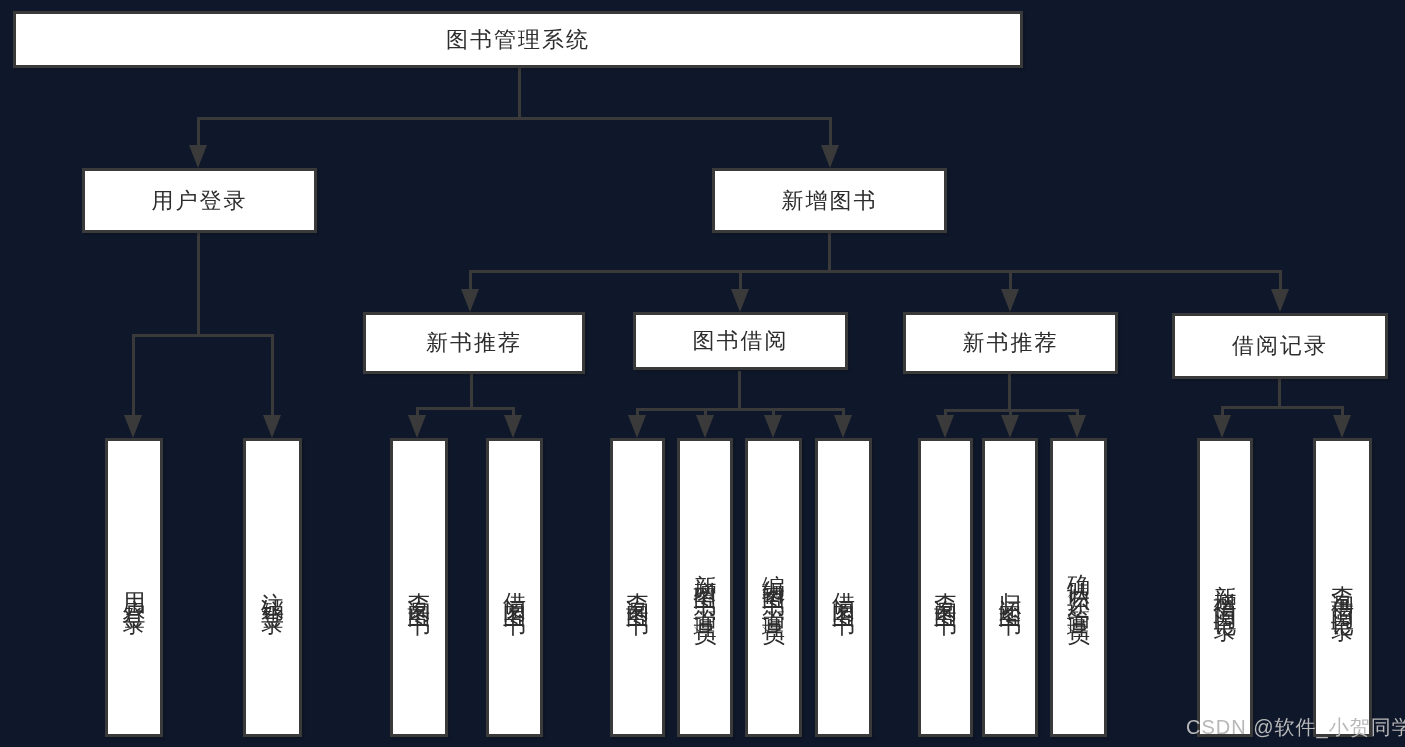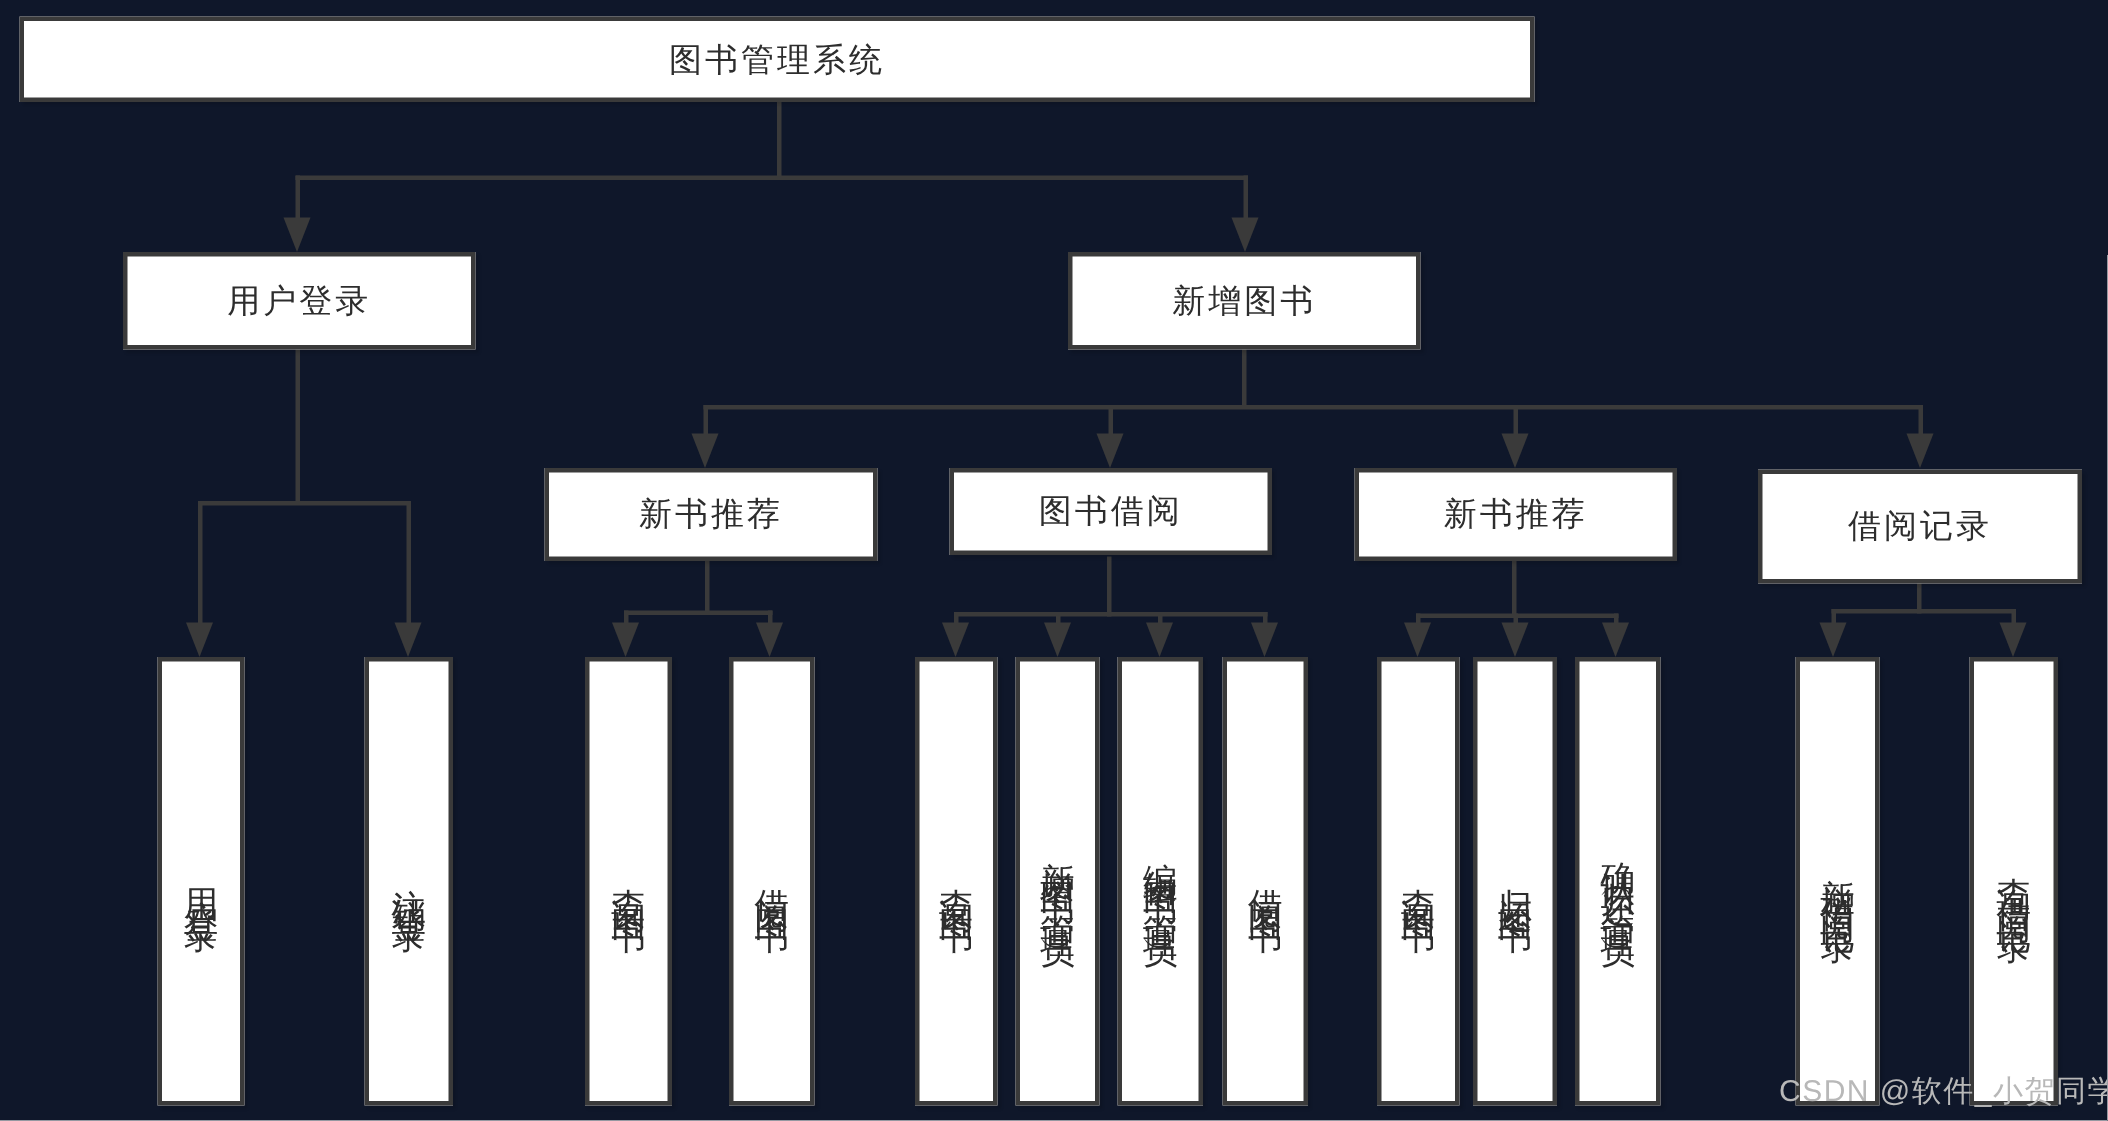--- a/index.html
+++ b/index.html
@@ -113,21 +113,21 @@
 
   <div class="node" style="left:363px;top:312px;width:222px;height:62px">
     <span>新书推荐</span>
   </div>
   <div class="node" style="left:633px;top:312px;width:215px;height:58px">
     <span>图书借阅</span>
   </div>
   <div class="node" style="left:903px;top:312px;width:215px;height:62px">
     <span>新书推荐</span>
   </div>
-  <div class="node" style="left:1172px;top:313px;width:216px;height:76px">
+  <div class="node" style="left:1172px;top:313px;width:216px;height:66px">
     <span>借阅记录</span>
   </div>
 
   <div class="leaf" style="left:105px;width:58px">
     <span>用户登录</span>
   </div>
   <div class="leaf" style="left:243px;width:59px">
     <span>注销登录</span>
   </div>
   <div class="leaf" style="left:390px;width:58px">

